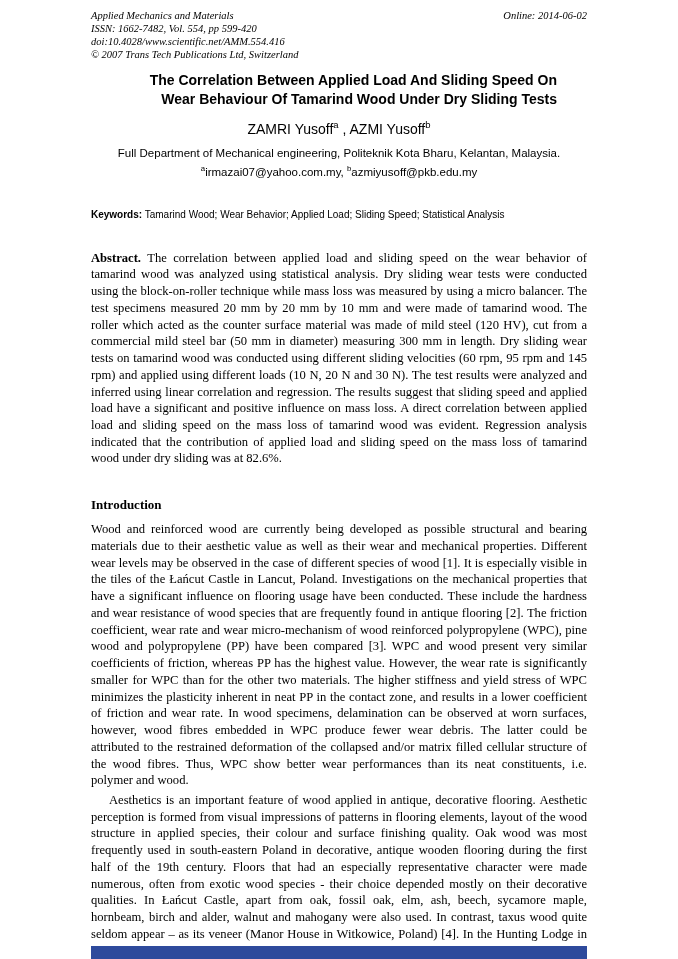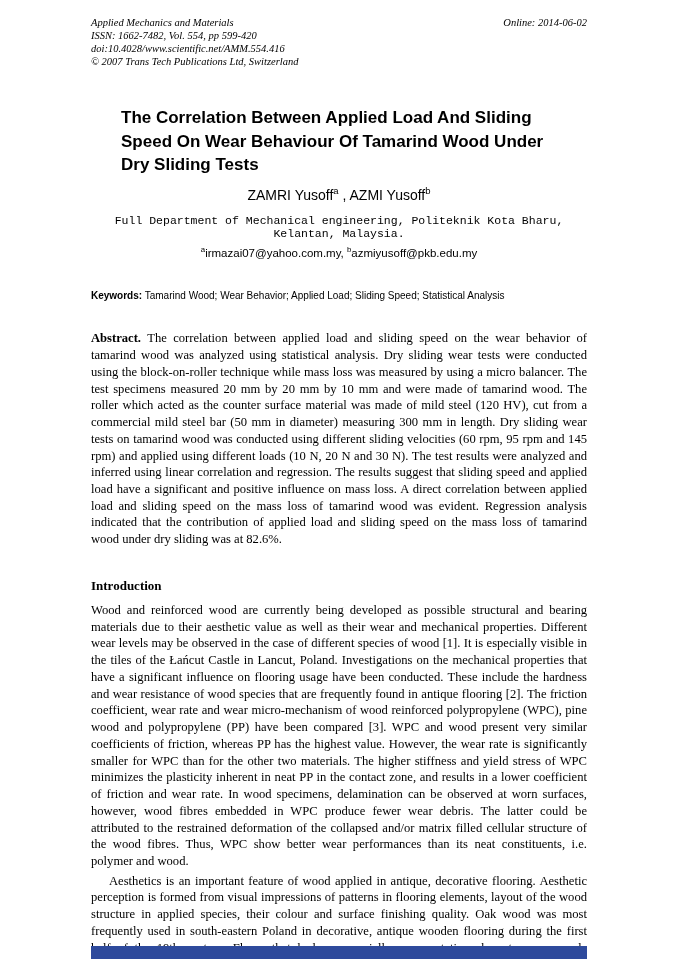--- a/index.html
+++ b/index.html
@@ -6,54 +6,54 @@
   html, body { background: #ffffff; }
   .page {
     position: relative;
     width: 568px;
     height: 959px;
     margin: 0 auto;
     background: #ffffff;
     color: #000000;
     font-family: "Liberation Serif", serif;
     overflow: hidden;
-    padding: 16px 36px 0 36px;
+    padding: 9px 36px 0 36px;
   }
   
   .jheader {
     display: flex;
     justify-content: space-between;
     align-items: flex-start;
     font-style: italic;
     font-size: 10.5px;
     line-height: 1.24;
   }
   .jheader-left div { white-space: nowrap; }
   .jheader-right { white-space: nowrap; }
   
   .title {
-    margin-top: 38px;
+    margin-top: 10px;
     padding: 0 30px;
-    text-align: left;
+    text-align: right;
     font-family: "Liberation Sans", sans-serif;
     font-weight: bold;
-    font-size: 17px;
+    font-size: 14px;
     line-height: 1.38;
   }
   .authors {
     margin-top: 9px;
     text-align: center;
     font-family: "Liberation Sans", sans-serif;
     font-size: 14px;
   }
   .authors sup, .emails sup { font-size: 68%; }
   .affiliation {
     margin-top: 11px;
     text-align: center;
-    font-family: Liberation Mono, monospace;
+    font-family: Liberation Sans, sans-serif;
     font-size: 11.5px;
   }
   .emails {
     margin-top: 5px;
     text-align: center;
     font-family: "Liberation Sans", sans-serif;
     font-size: 11.5px;
   }
   .keywords {
     margin-top: 30px;

